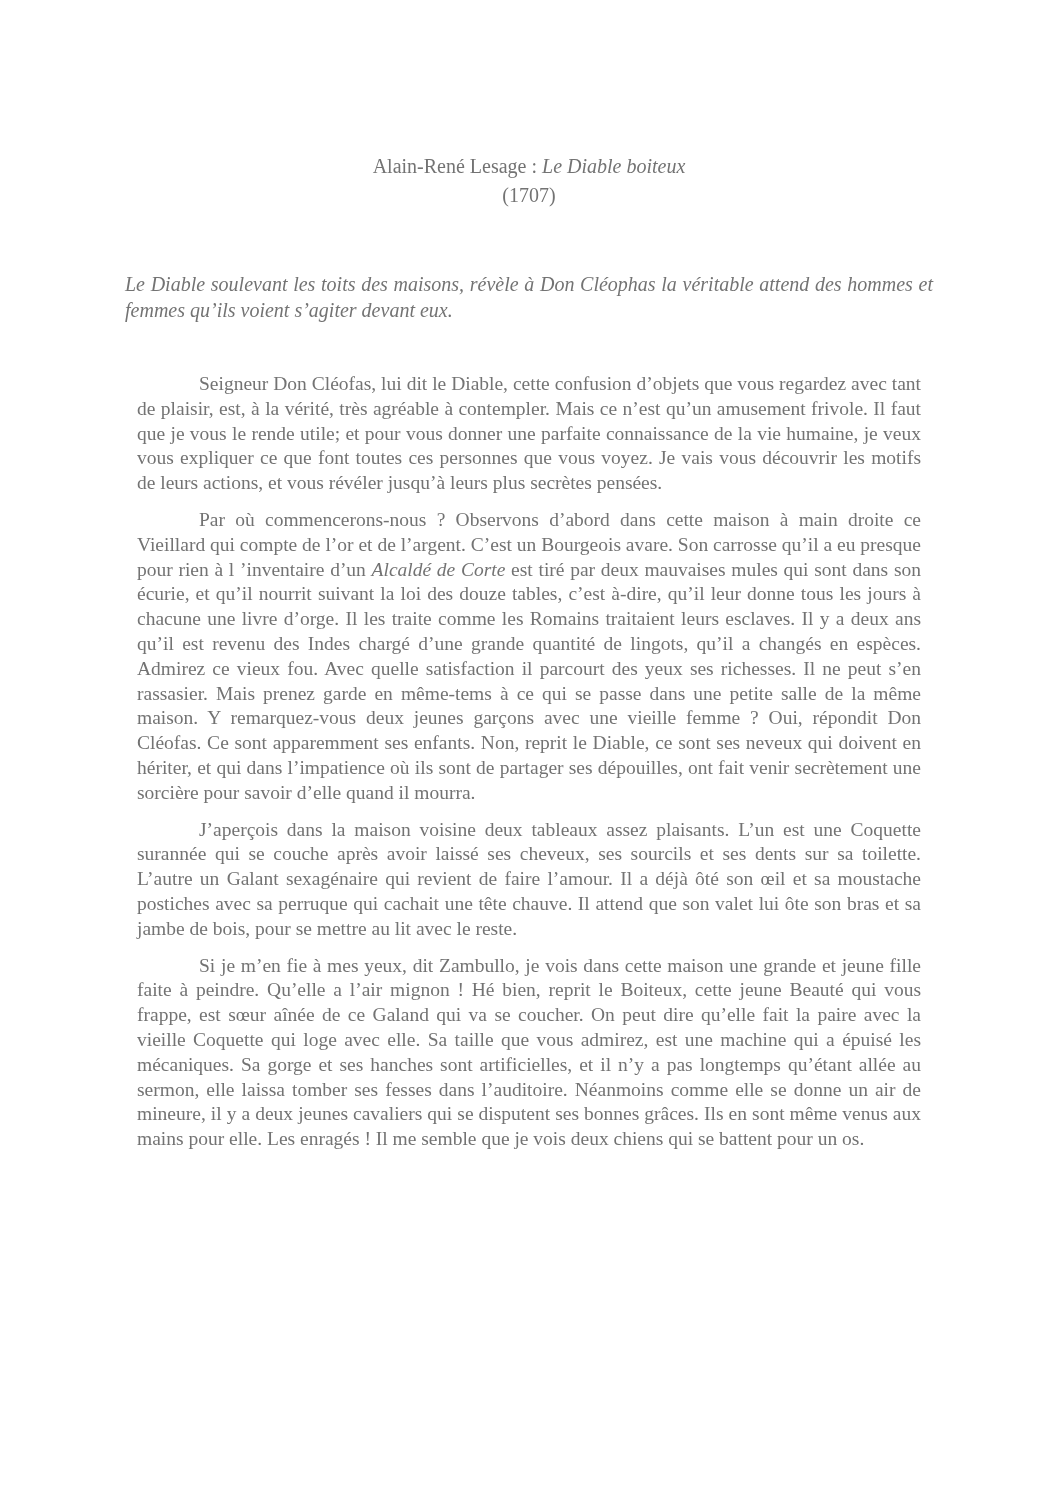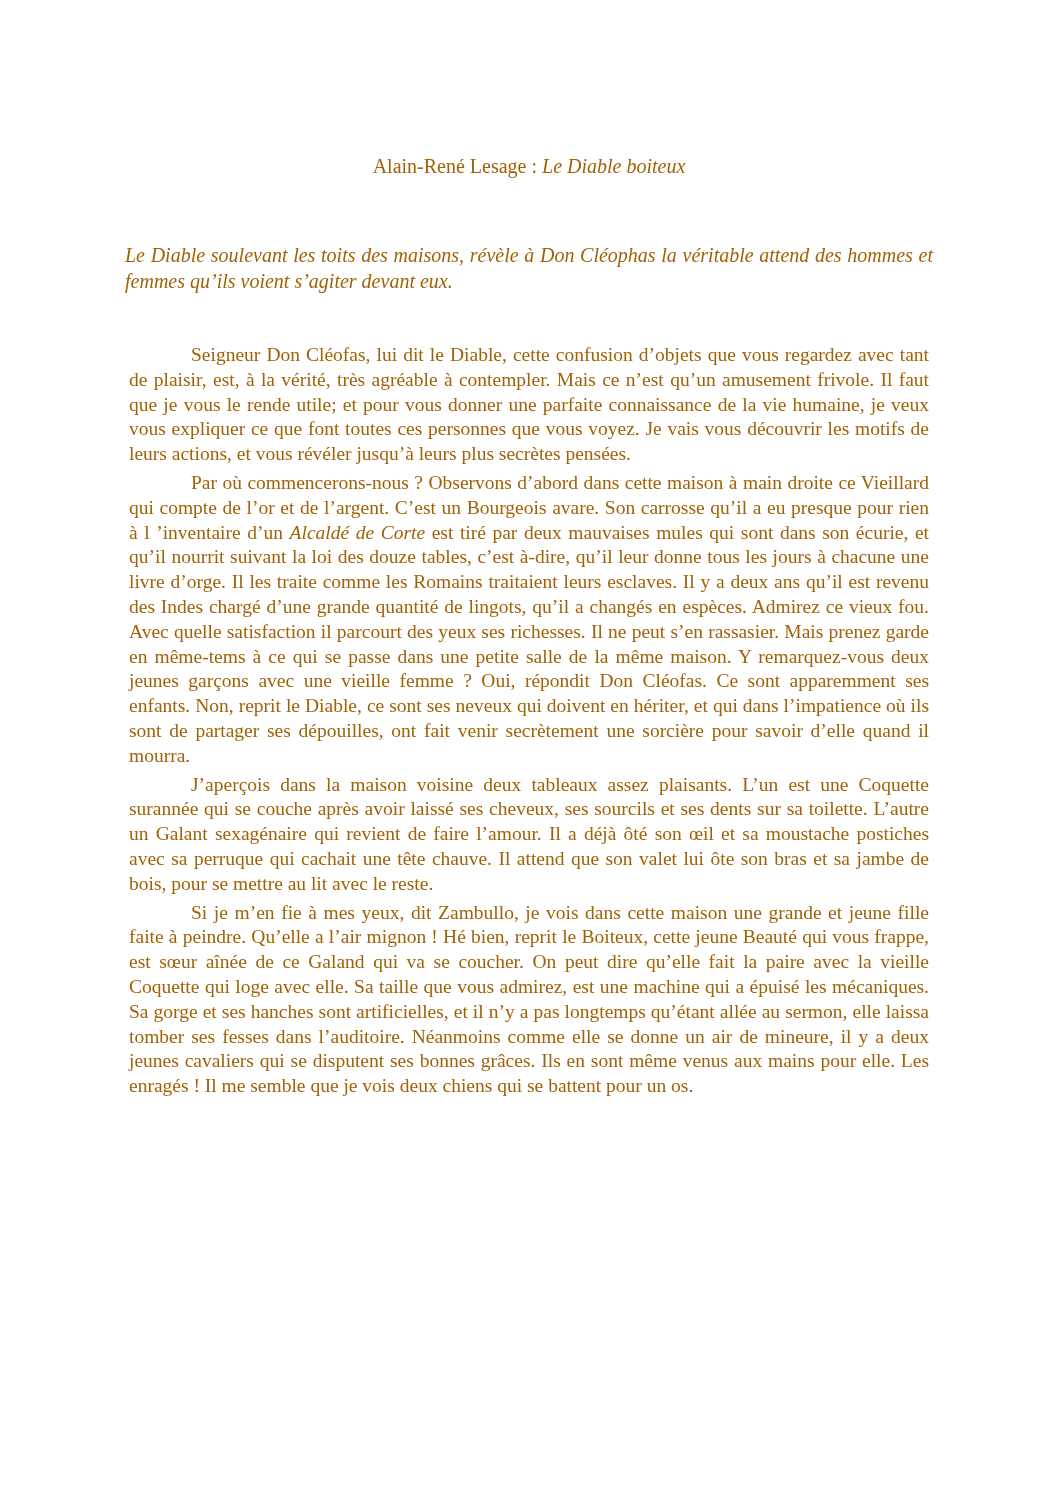--- a/index.html
+++ b/index.html
@@ -29,37 +29,38 @@
     font-style: italic;
     text-align: justify;
     font-size: 20px;
     line-height: 25.5px;
     margin: 62px 0 0 0;
   }
   .body-text {
     margin-top: 49px;
   }
   .body-para {
-    margin: 4px;
+    margin: 12px;
     text-align: justify;
     text-indent: 62px;
     font-size: 19.5px;
     line-height: 24.8px;
   }
   .body-para i {
     font-style: italic;
   }
 </style>
 </head>
 <body>
 
-<div class="page" style="background: rgb(255, 255, 255); color: #a16207; border-radius: 8px;">
+<div class="page" style="background: rgb(255, 255, 255); color: #737373; border-radius: 8px;">
 
   <div class="title-block">
     <div class="title-line"><span>Alain-René Lesage : </span><i>Le Diable boiteux</i></div>
+    <div class="title-year">(1707)</div>
   </div>
 
   <p class="epigraph">Le Diable soulevant les toits des maisons, révèle à Don Cléophas la véritable attend des hommes et femmes qu’ils voient s’agiter devant eux.</p>
 
   <div class="body-text">
       <p class="body-para"><span>Seigneur Don Cléofas, lui dit le Diable, cette confusion d’objets que vous regardez avec tant de plaisir, est, à la vérité, très agréable à contempler. Mais ce n’est qu’un amusement frivole. Il faut que je vous le rende utile; et pour vous donner une parfaite connaissance de la vie humaine, je veux vous expliquer ce que font toutes ces personnes que vous voyez. Je vais vous découvrir les motifs de leurs actions, et vous révéler jusqu’à leurs plus secrètes pensées.</span></p>
       <p class="body-para"><span>Par où commencerons-nous&nbsp;? Observons d’abord dans cette maison à main droite ce Vieillard qui compte de l’or et de l’argent. C’est un Bourgeois avare. Son carrosse qu’il a eu presque pour rien à l&nbsp;’inventaire d’un </span><i>Alcaldé de Corte</i><span> est tiré par deux mauvaises mules qui sont dans son écurie, et qu’il nourrit suivant la loi des douze tables, c’est à-dire, qu’il leur donne tous les jours à chacune une livre d’orge. Il les traite comme les Romains traitaient leurs esclaves. Il y a deux ans qu’il est revenu des Indes chargé d’une grande quantité de lingots, qu’il a changés en espèces. Admirez ce vieux fou. Avec quelle satisfaction il parcourt des yeux ses richesses. Il ne peut s’en rassasier. Mais prenez garde en même-tems à ce qui se passe dans une petite salle de la même maison. Y remarquez-vous deux jeunes garçons avec une vieille femme&nbsp;? Oui, répondit Don Cléofas. Ce sont apparemment ses enfants. Non, reprit le Diable, ce sont ses neveux qui doivent en hériter, et qui dans l’impatience où ils sont de partager ses dépouilles, ont fait venir secrètement une sorcière pour savoir d’elle quand il mourra.</span></p>
       <p class="body-para"><span>J’aperçois dans la maison voisine deux tableaux assez plaisants. L’un est une Coquette surannée qui se couche après avoir laissé ses cheveux, ses sourcils et ses dents sur sa toilette. L’autre un Galant sexagénaire qui revient de faire l’amour. Il a déjà ôté son œil et sa moustache postiches avec sa perruque qui cachait une tête chauve. Il attend que son valet lui ôte son bras et sa jambe de bois, pour se mettre au lit avec le reste.</span></p>
       <p class="body-para"><span>Si je m’en fie à mes yeux, dit Zambullo, je vois dans cette maison une grande et jeune fille faite à peindre. Qu’elle a l’air mignon&nbsp;! Hé bien, reprit le Boiteux, cette jeune Beauté qui vous frappe, est sœur aînée de ce Galand qui va se coucher. On peut dire qu’elle fait la paire avec la vieille Coquette qui loge avec elle. Sa taille que vous admirez, est une machine qui a épuisé les mécaniques. Sa gorge et ses hanches sont artificielles, et il n’y a pas longtemps qu’étant allée au sermon, elle laissa tomber ses fesses dans l’auditoire. Néanmoins comme elle se donne un air de mineure, il y a deux jeunes cavaliers qui se disputent ses bonnes grâces. Ils en sont même venus aux mains pour elle. Les enragés&nbsp;! Il me semble que je vois deux chiens qui se battent pour un os.</span></p>
     </div>

